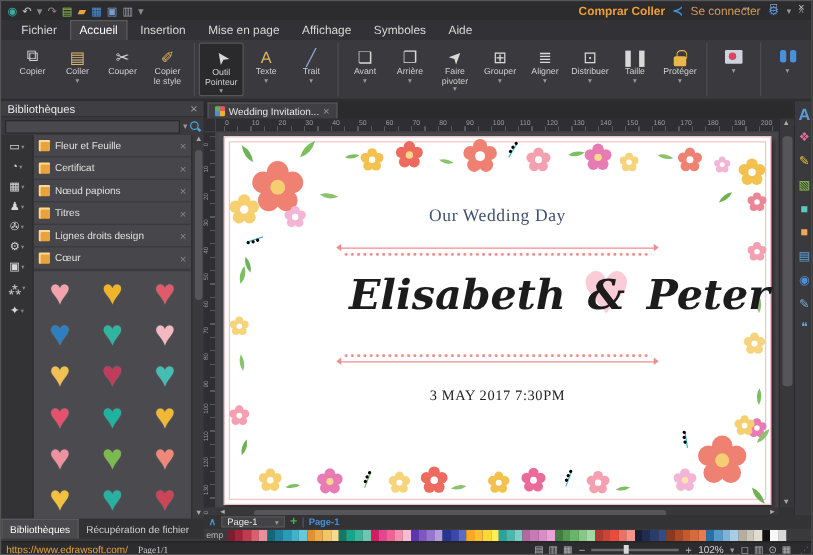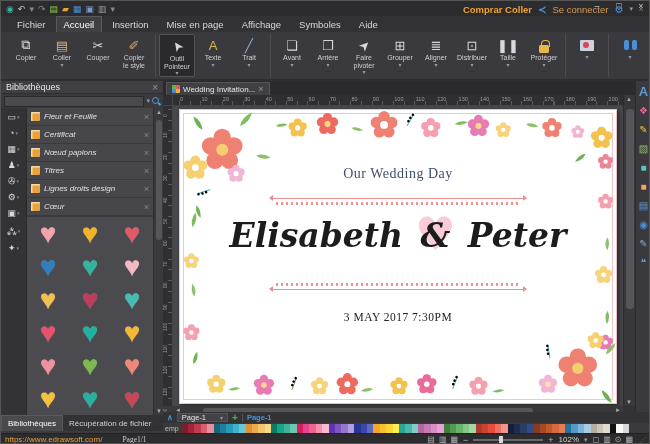--- a/index.html
+++ b/index.html
@@ -51,21 +51,21 @@
   #lib-search input { flex:1; height:11px; background:#4a4a4e; border:1px solid #2a2a2c; color:#ddd; font-size:8px; padding:0 3px; }
   #lib-search .caret { color:#999; font-size:7px; }
   .mag { width:8px; height:8px; position:relative; display:inline-block; }
   .mag::before { content:''; position:absolute; left:0; top:0; width:5px; height:5px; border:1.5px solid #4aa3e0; border-radius:50%; }
   .mag::after { content:''; position:absolute; left:5.5px; top:5.5px; width:3px; height:1.5px; background:#4aa3e0; transform:rotate(45deg); }
 
   #lstrip { position:absolute; left:0; top:107px; width:26px; height:307px; background:#333336; border-right:1px solid #2a2a2c; display:flex; flex-direction:column; align-items:center; padding-top:4px; gap:6px; }
   .ls-i { color:#d8d8d8; font-size:9px; display:flex; align-items:center; gap:1px; }
   .ls-c { font-size:5px; color:#888; }
 
-  #liblist { position:absolute; left:26px; top:107px; width:126px;font-style:italic; }
+  #liblist { position:absolute; left:26px; top:107px; width:126px; }
   .librow { height:18px; background:#47474b; border-bottom:1px solid #3a3a3d; display:flex; align-items:center; padding:0 4px; gap:4px; }
   .libchip { width:9px; height:9px; background:#e8a33d; border-radius:1px; box-shadow:inset 1.5px 1.5px 0 #f8d9a0; flex:none; }
   .libtxt { flex:1; color:#e0e0e0; font-size:8px; white-space:nowrap; overflow:hidden; }
   .libx { color:#8a8a8a; font-size:9px; }
 
   #hearts { position:absolute; left:26px; top:216px; width:126px; height:198px; background:#4b4b4f; overflow:hidden; display:grid; grid-template-columns:repeat(3,1fr); }
   .heart { height:33px; display:flex; align-items:center; justify-content:center; font-size:28px; line-height:28px; text-shadow:0 0 1px rgba(255,255,255,.35); }
 
   #lib-scroll { position:absolute; left:152px; top:107px; width:10px; height:307px; background:#3a3a3d; border-left:1px solid #2e2e31; }
   #lib-scroll .thumb { position:absolute; left:2px; top:12px; width:6px; height:120px; background:#55555a; border-radius:3px; }
@@ -92,21 +92,21 @@
   .florals { position:absolute; inset:0; width:100%; height:100%; }
 
   .inv-title { position:absolute; left:0; right:0; top:56px; text-align:center; font-family:"Liberation Serif", serif; font-size:14px; color:#3e4f6e; letter-spacing:.5px; }
   .divider { position:absolute; left:50%; transform:translateX(-50%); width:262px; }
   .dv-line { position:relative; height:1px; background:#ee8d8d; margin:0 5px; }
   .dv-line::before { content:''; position:absolute; left:-6px; top:-3px; border:3px solid transparent; border-right:4px solid #ee8d8d; }
   .dv-line::after  { content:''; position:absolute; right:-6px; top:-3px; border:3px solid transparent; border-left:4px solid #ee8d8d; }
   .dv-dots { height:5px; margin:2px 8px 0; background:radial-gradient(circle at 2px 2.5px, #ee8d8d 1.1px, transparent 1.3px); background-size:5px 5px; }
   .dv-dots.first { margin:0 8px 2px; }
   #divider1 { top:88px; } #divider2 { top:172px; }
-  .inv-names { position:absolute; left:0; right:0; top:106px; text-align:center; font-family:"DejaVu Serif", serif; font-style:italic; font-weight:600; font-size:33px; color:#1c1c1c; }
+  .inv-names { position:absolute; left:0; right:0; top:106px; text-align:right; font-family:"DejaVu Serif", serif; font-style:italic; font-weight:600; font-size:33px; color:#1c1c1c; }
   .amp-wrap { position:relative; display:inline-block; padding:0 6px; }
   .amp-heart { position:absolute; left:50%; top:46%; transform:translate(-50%,-50%); font-size:46px; color:#f9ccd8; font-style:normal; z-index:0; }
   .amp { position:relative; z-index:1; }
   .inv-date { position:absolute; left:0; right:0; top:201px; text-align:center; font-family:"Liberation Serif", serif; font-size:11.5px; color:#222; letter-spacing:.5px; }
   .inv-venue { position:absolute; left:0; right:0; top:224px; text-align:center; font-family:"Liberation Serif", serif; font-size:11.5px; color:#222; }
 
   #v-scroll { position:absolute; left:622px; top:94px; width:12px; height:311px; background:#38383b; border-left:1px solid #2c2c2f; }
   #v-scroll .thumb { position:absolute; left:2px; top:14px; width:8px; height:200px; background:#55555a; border-radius:3px; }
   #h-scroll { position:absolute; left:172px; top:405px; width:450px; height:9px; background:#38383b; }
   #h-scroll .thumb { position:absolute; top:2px; left:30px; height:5px; width:330px; background:#55555a; border-radius:3px; }
@@ -128,21 +128,21 @@
   #pb-add { color:#4caf50; font-size:10px; font-weight:bold; line-height:9px; }
   .pb-div { width:1px; height:8px; background:#555; }
   #pb-cur { color:#4a90d9; font-size:7.5px; font-weight:bold; }
 
   #palette-bar { position:absolute; left:162px; top:422px; width:488px; height:10px; background:#3a3a3d; display:flex; align-items:center; }
   #palette-label { color:#bbb; font-size:7px; padding:0 3px 0 2px; }
   #swatches { display:flex; height:9px; }
   .sw { width:6.4px; height:9px; }
 
   #statusbar { position:absolute; left:0; top:432px; width:650px; height:12px; background:#2c2c2f; border-top:1px solid #222; display:flex; align-items:center; padding:0 4px; }
-  #status-link { color:#e8a33d; font-size:8px; margin-right:20px; }
+  #status-link { color:#e8a33d; font-size:8px; margin-right:8px; }
   #status-page { color:#cfcfcf; font-size:7.5px; font-family:"Liberation Serif", serif; }
   #status-right { margin-left:auto; display:flex; align-items:center; gap:5px; }
   .st-i { color:#b8b8b8; font-size:8px; }
   #zoom-minus, #zoom-plus { color:#b8b8b8; font-size:9px; }
   #zoom-slider { width:70px; height:2px; background:#6a6a6e; position:relative; }
   #zoom-slider .knob { position:absolute; left:26px; top:-3px; width:4px; height:8px; background:#d8d8d8; }
   #zoom-val { color:#d8d8d8; font-size:8px; }
   #resize-grip { color:#777; font-size:7px; margin-left:2px; }
 </style>
 </head>

